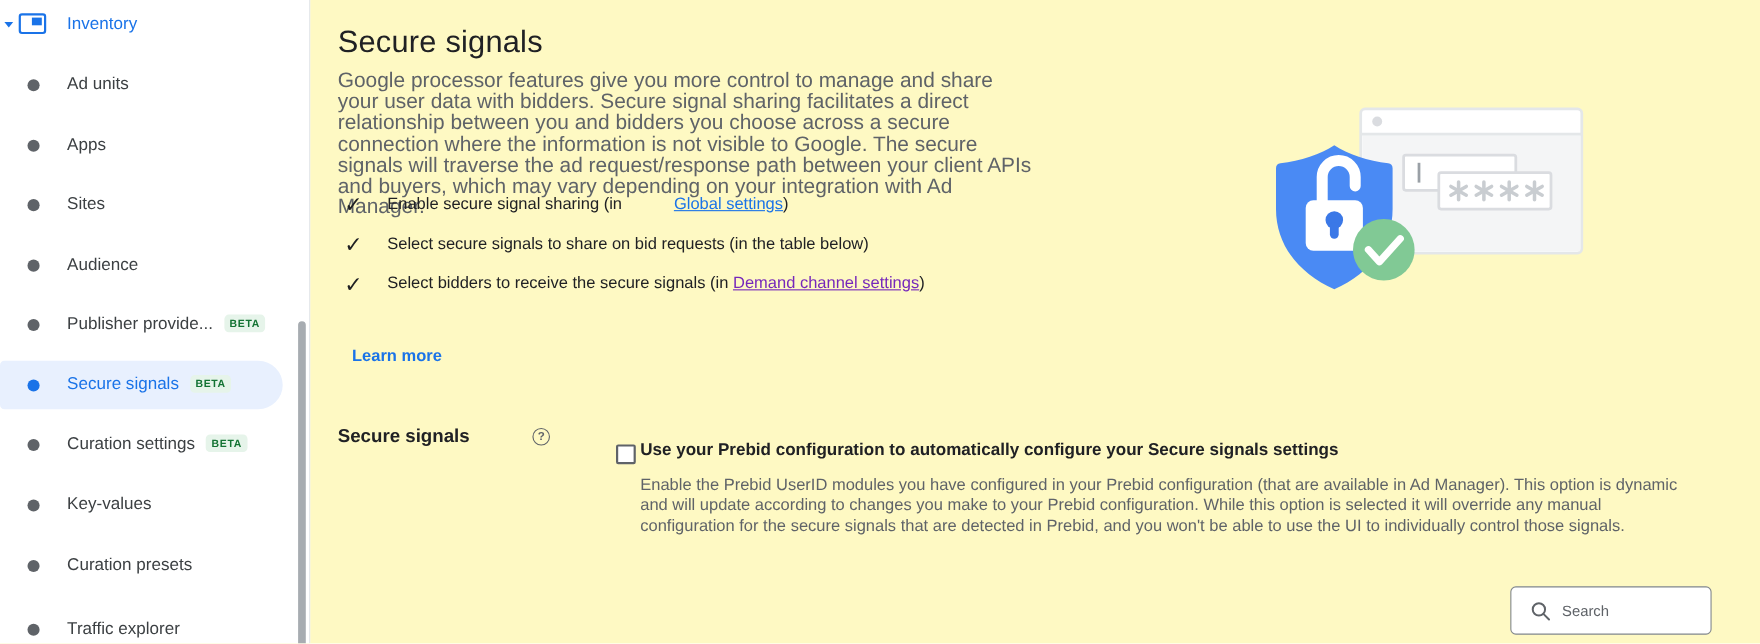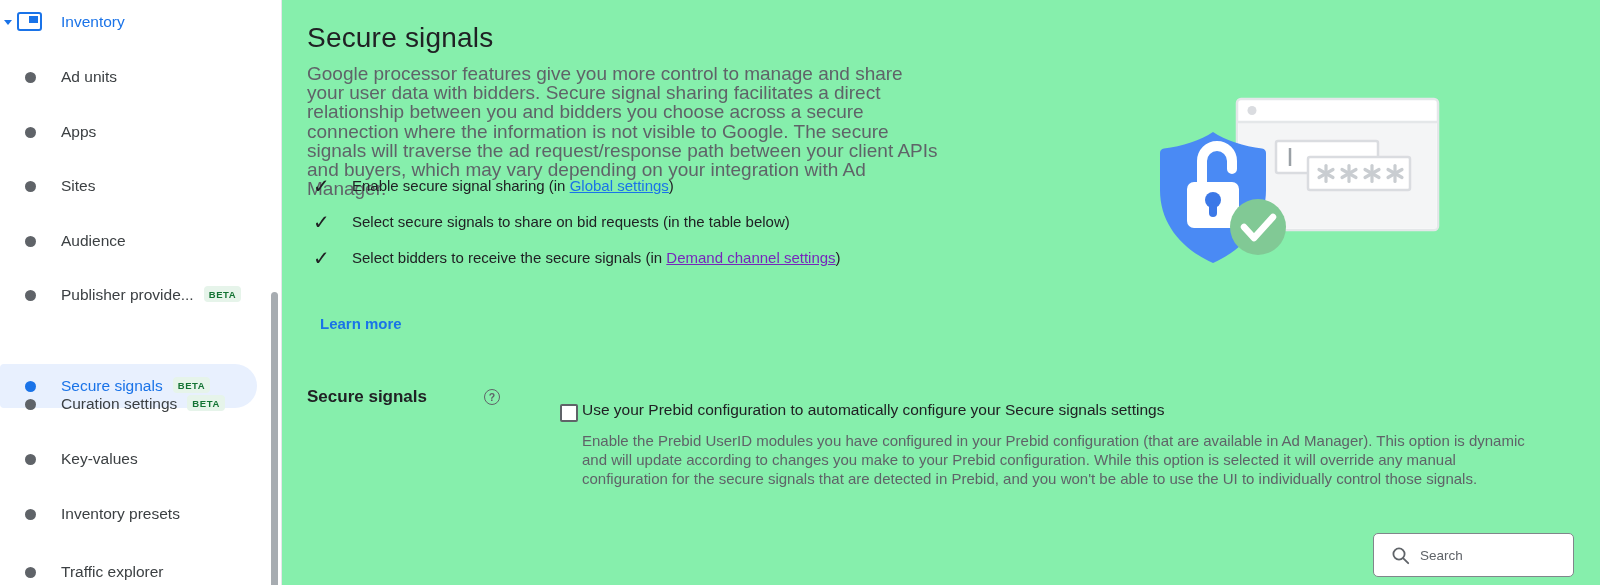--- a/index.html
+++ b/index.html
@@ -1,19 +1,19 @@
 <!DOCTYPE html>
 <html><head>
 <meta charset="utf-8">
 <style>
   * { margin:0; padding:0; box-sizing:border-box; }
   html,body { background:#fff; }
   #app {
     position:relative; width:1600px; height:585px; overflow:hidden;
-    font-family:"Liberation Sans", sans-serif; color:#202124; background:#86efac;
+    font-family:"Liberation Sans", sans-serif; color:#202124; background:#fef9c3;
   }
 
   
   #sidebar { position:absolute; left:0; top:0; width:282px; height:585px; background:#fff; }
   .side-divider { position:absolute; left:281px; top:0; width:1px; height:585px; background:#e4e7ea; }
   .side-scrollbar { position:absolute; left:271px; top:292px; width:7px; height:300px; background:#a7acb1; border-radius:4px; }
 
   .nav-header { position:absolute; left:0; top:0; width:280px; height:44px; }
   .caret-down {
     position:absolute; left:4px; top:20px; width:0; height:0;
@@ -36,59 +36,59 @@
     background:#e6f4ea; color:#137333; font-size:9.5px; font-weight:700;
     letter-spacing:.6px; border-radius:4px; vertical-align:2px;
   }
   .beta-badge:empty { display:none; }
 
   #it-adunits   { top:55px; }
   #it-apps      { top:110px; }
   #it-sites     { top:164px;padding-left:25px; }
   #it-audience  { top:219px; }
   #it-ppid      { top:273px;padding-left:27px; }
-  #it-secure    { top:328px;margin-top:36px; }
+  #it-secure    { top:328px; }
   #it-curation  { top:382px;padding-left:28px; }
   #it-keyvalues { top:437px; }
   #it-targeting { top:492px; }
   #it-traffic   { top:550px; }
 
   
   #main { position:absolute; left:282px; top:0; width:1318px; height:585px; }
   .page-title { position:absolute; left:25px; top:22px; font-size:28px; font-weight:400; color:#202124; letter-spacing:.2px; }
   .page-desc  { position:absolute; left:25px; top:64px; width:632px; font-size:19px; line-height:19.2px; color:#5f6368; }
 
   .chk-row { position:absolute; left:25px; width:700px; height:24px; font-size:15px; color:#202124; }
   .chk-row .tick { position:absolute; left:6px; top:-2px; font-size:20px; color:#202124; }
   .chk-row .chk-text { position:absolute; left:45px; top:1px; white-space:nowrap; }
   #chk-0 { top:176px; } #chk-1 { top:212px; } #chk-2 { top:248px; }
   .chk-link { text-decoration:underline; cursor:pointer; }
-  .chk-link.blue { color:#1a73e8; }
+  .chk-link.blue { color:#1a73e8;margin-left:43px; }
   .chk-link.purple { color:#7627bb; }
   .chk-link:empty { display:none; }
 
   .learn-more { position:absolute; left:38px; top:315px; font-size:15px; font-weight:700; color:#1a73e8; cursor:pointer; }
 
   .section-label { position:absolute; left:25px; top:387px; font-size:17px; font-weight:700; color:#202124; }
   .help-icon {
     position:absolute; left:202px; top:389px; width:16px; height:16px;
     border:1.5px solid #5f6368; border-radius:50%; color:#5f6368;
     font-size:10.5px; font-weight:700; text-align:center; line-height:14px; cursor:pointer;
   }
 
   .checkbox {
     position:absolute; left:278px; top:404px; width:18px; height:18px;
     border:2px solid #5f6368; border-radius:2px; background:#fff; cursor:pointer;
   }
-  .checkbox-label { position:absolute; left:300px; top:401px; width:960px; font-size:15.5px; color:#202124; }
+  .checkbox-label { position:absolute; left:300px; top:401px; width:960px; font-size:15.5px; color:#202124;font-weight:bold; }
   .checkbox-desc  { position:absolute; left:300px; top:431px; width:948px; font-size:15px; line-height:19px; color:#5f6368; }
 
   
   .search-box {
-    position:absolute; left:1091px; top:533px; width:201px; height:44px;
+    position:absolute; left:1091px; top:533px; width:183px; height:44px;
     border:1px solid #80868b; border-radius:5px; background:#fff;
   }
   .search-box svg { position:absolute; left:17px; top:12px; }
   .search-input {
     position:absolute; left:46px; top:1px; width:148px; height:40px; border:none; outline:none;
     font-family:"Liberation Sans", sans-serif; font-size:13.5px; color:#202124; background:transparent;
   }
   .search-input::placeholder { color:#5f6368; }
 
   
@@ -135,21 +135,21 @@
     <div class="nav-item" id="it-curation">
       <span class="bullet"></span>
       <span class="nav-label"><span>Curation settings</span><span class="beta-badge">BETA</span></span>
     </div>
     <div class="nav-item" id="it-keyvalues">
       <span class="bullet"></span>
       <span class="nav-label"><span>Key-values</span></span>
     </div>
     <div class="nav-item" id="it-targeting">
       <span class="bullet"></span>
-      <span class="nav-label"><span>Inventory presets</span></span>
+      <span class="nav-label"><span>Curation presets</span></span>
     </div>
     <div class="nav-item" id="it-traffic">
       <span class="bullet"></span>
       <span class="nav-label"><span>Traffic explorer</span></span>
     </div>
 
     <div class="side-scrollbar"></div>
     <div class="side-divider"></div>
   </nav>
 

